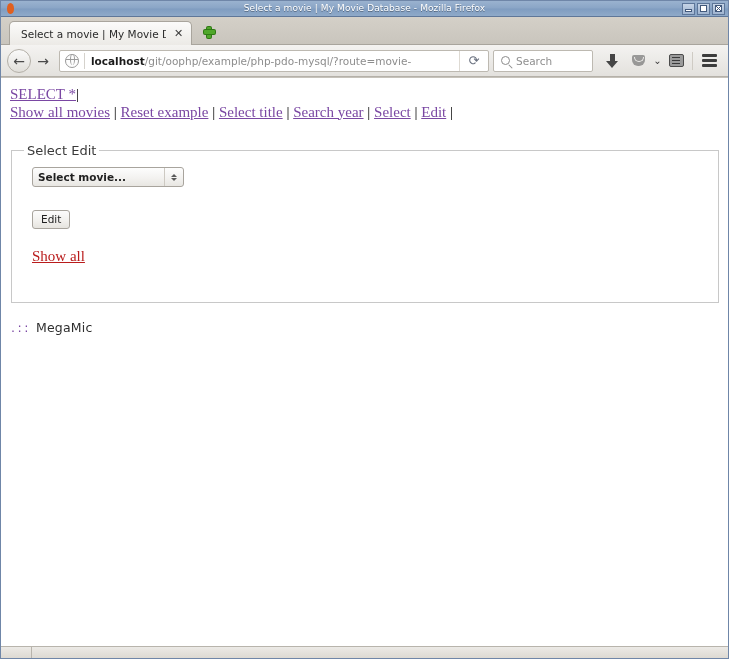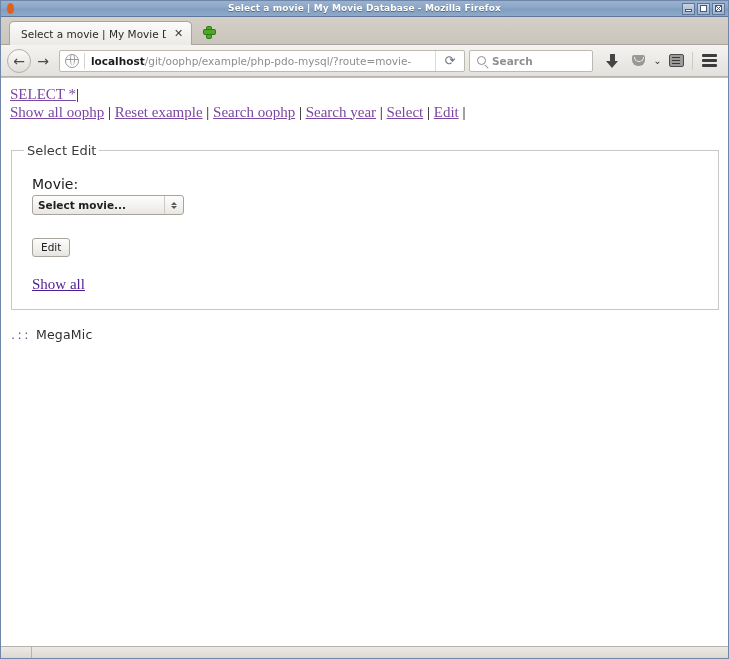--- a/index.html
+++ b/index.html
@@ -47,21 +47,21 @@
     left: 3px; top: 1px;
     width: 7px; height: 11px;
     background: #e06020;
     border-radius: 50% 50% 45% 45%;
   }
   .tb-title {
     position: absolute;
     left: 0; right: 0;
     text-align: center;
     font-size: 9px;
-    font-weight: bold;
+    font-weight: normal;
     color: #ffffff;
     letter-spacing: 0.1px;
     text-shadow: 0 1px 0 rgba(0,0,0,.35);
     line-height: 15px;
     pointer-events: none;
   }
   .tb-buttons {
     margin-left: auto;
     display: flex;
     gap: 2px;
@@ -241,31 +241,30 @@
     width: 28px;
     height: 21px;
     display: flex;
     align-items: center;
     justify-content: center;
     border-left: 1px solid #dedad3;
     flex: 0 0 auto;
   }
   .reload-icon { font-size: 13px; color: #6b7280; line-height: 1; }
   .searchbar {
-    width: 124px;
+    width: 100px;
     height: 22px;
     background: #ffffff;
     border: 1px solid #bdb9b1;
     border-radius: 2px;
     display: flex;
     align-items: center;
     box-sizing: border-box;
     flex: 0 0 auto;
     margin-right: 6px;
-    font-weight: bold;
   }
   .mag-icon {
     width: 9px; height: 9px;
     border: 1.4px solid #8b8b8b;
     border-radius: 50%;
     box-sizing: border-box;
     position: relative;
     margin: 0 6px 0 7px;
     flex: 0 0 auto;
   }
@@ -472,21 +471,21 @@
     border: 1px solid #a8a49d;
     border-radius: 3px;
     font-family: "DejaVu Sans", sans-serif;
   }
   .showall-wrap {
     margin: 19px 0 0 8px;
     font-family: "Liberation Serif", serif;
     font-size: 15px;
   }
   .showall-wrap a {
-    color: #4c1d95;
+    color: #b91c1c;
     text-decoration: underline;
     margin-top: 48px;
   }
   .footer {
     margin: 17px 0 0 1px;
     font-size: 12.5px;
     color: #2e2e2e;
     letter-spacing: 1px;
     font-family: "DejaVu Sans", sans-serif;
   }
@@ -598,40 +597,39 @@
   </div>
 
   <div class="viewport">
     <div class="page">
 
       <div class="navlinks">
         <div>
           <a href="#">SELECT *</a><span class="sep">|</span>
         </div>
         <div>
-          <a href="#">Show all oophp</a>
+          <a href="#">Show all movies</a>
           <span class="sep">|</span>
           <a href="#">Reset example</a>
           <span class="sep">|</span>
-          <a href="#">Search oophp</a>
+          <a href="#">Select title</a>
           <span class="sep">|</span>
           <a href="#">Search year</a>
           <span class="sep">|</span>
           <a href="#">Select</a>
           <span class="sep">|</span>
           <a href="#">Edit</a>
           <span class="sep">|</span>
         </div>
       </div>
 
 
       <fieldset class="movie-fieldset">
         <legend>Select Edit</legend>
 
-        <div class="field-label">Movie:</div>
 
         <div class="select-box">
           <span class="select-value">Select movie...</span>
           <span class="select-arrows">
             <i class="up"></i>
               <i class="down"></i>
           </span>
         </div>
 
         <div>

